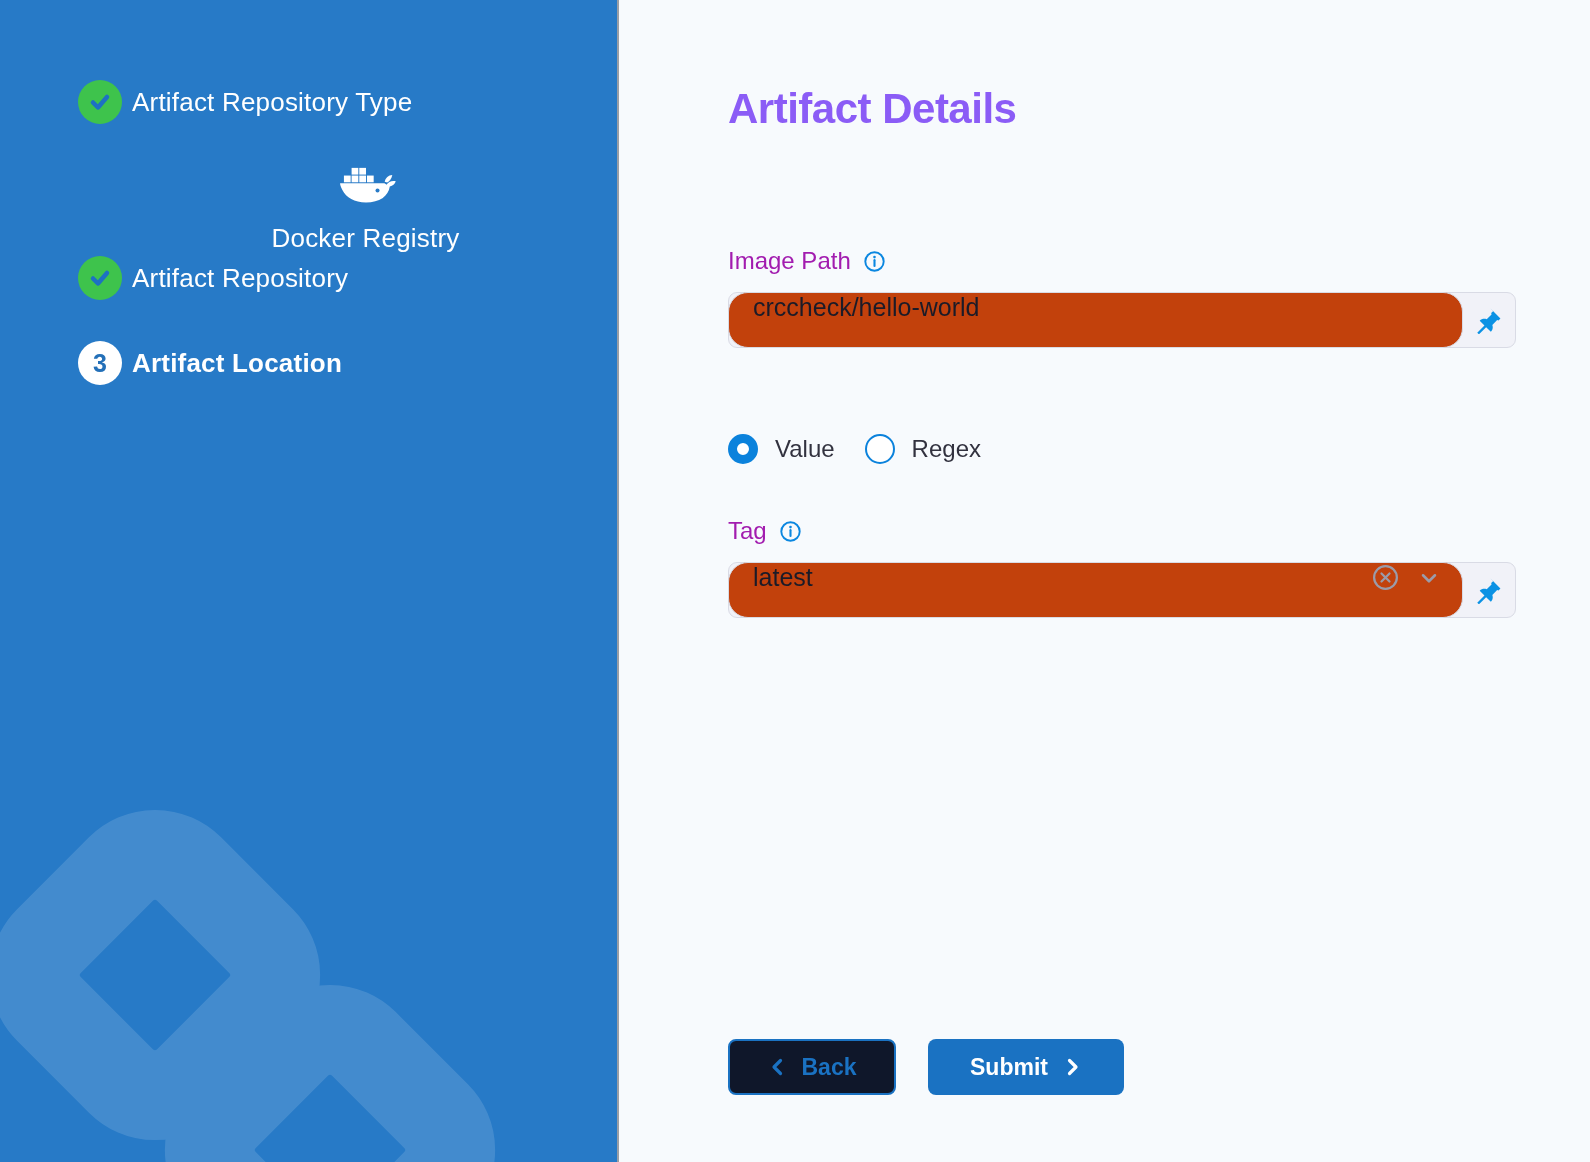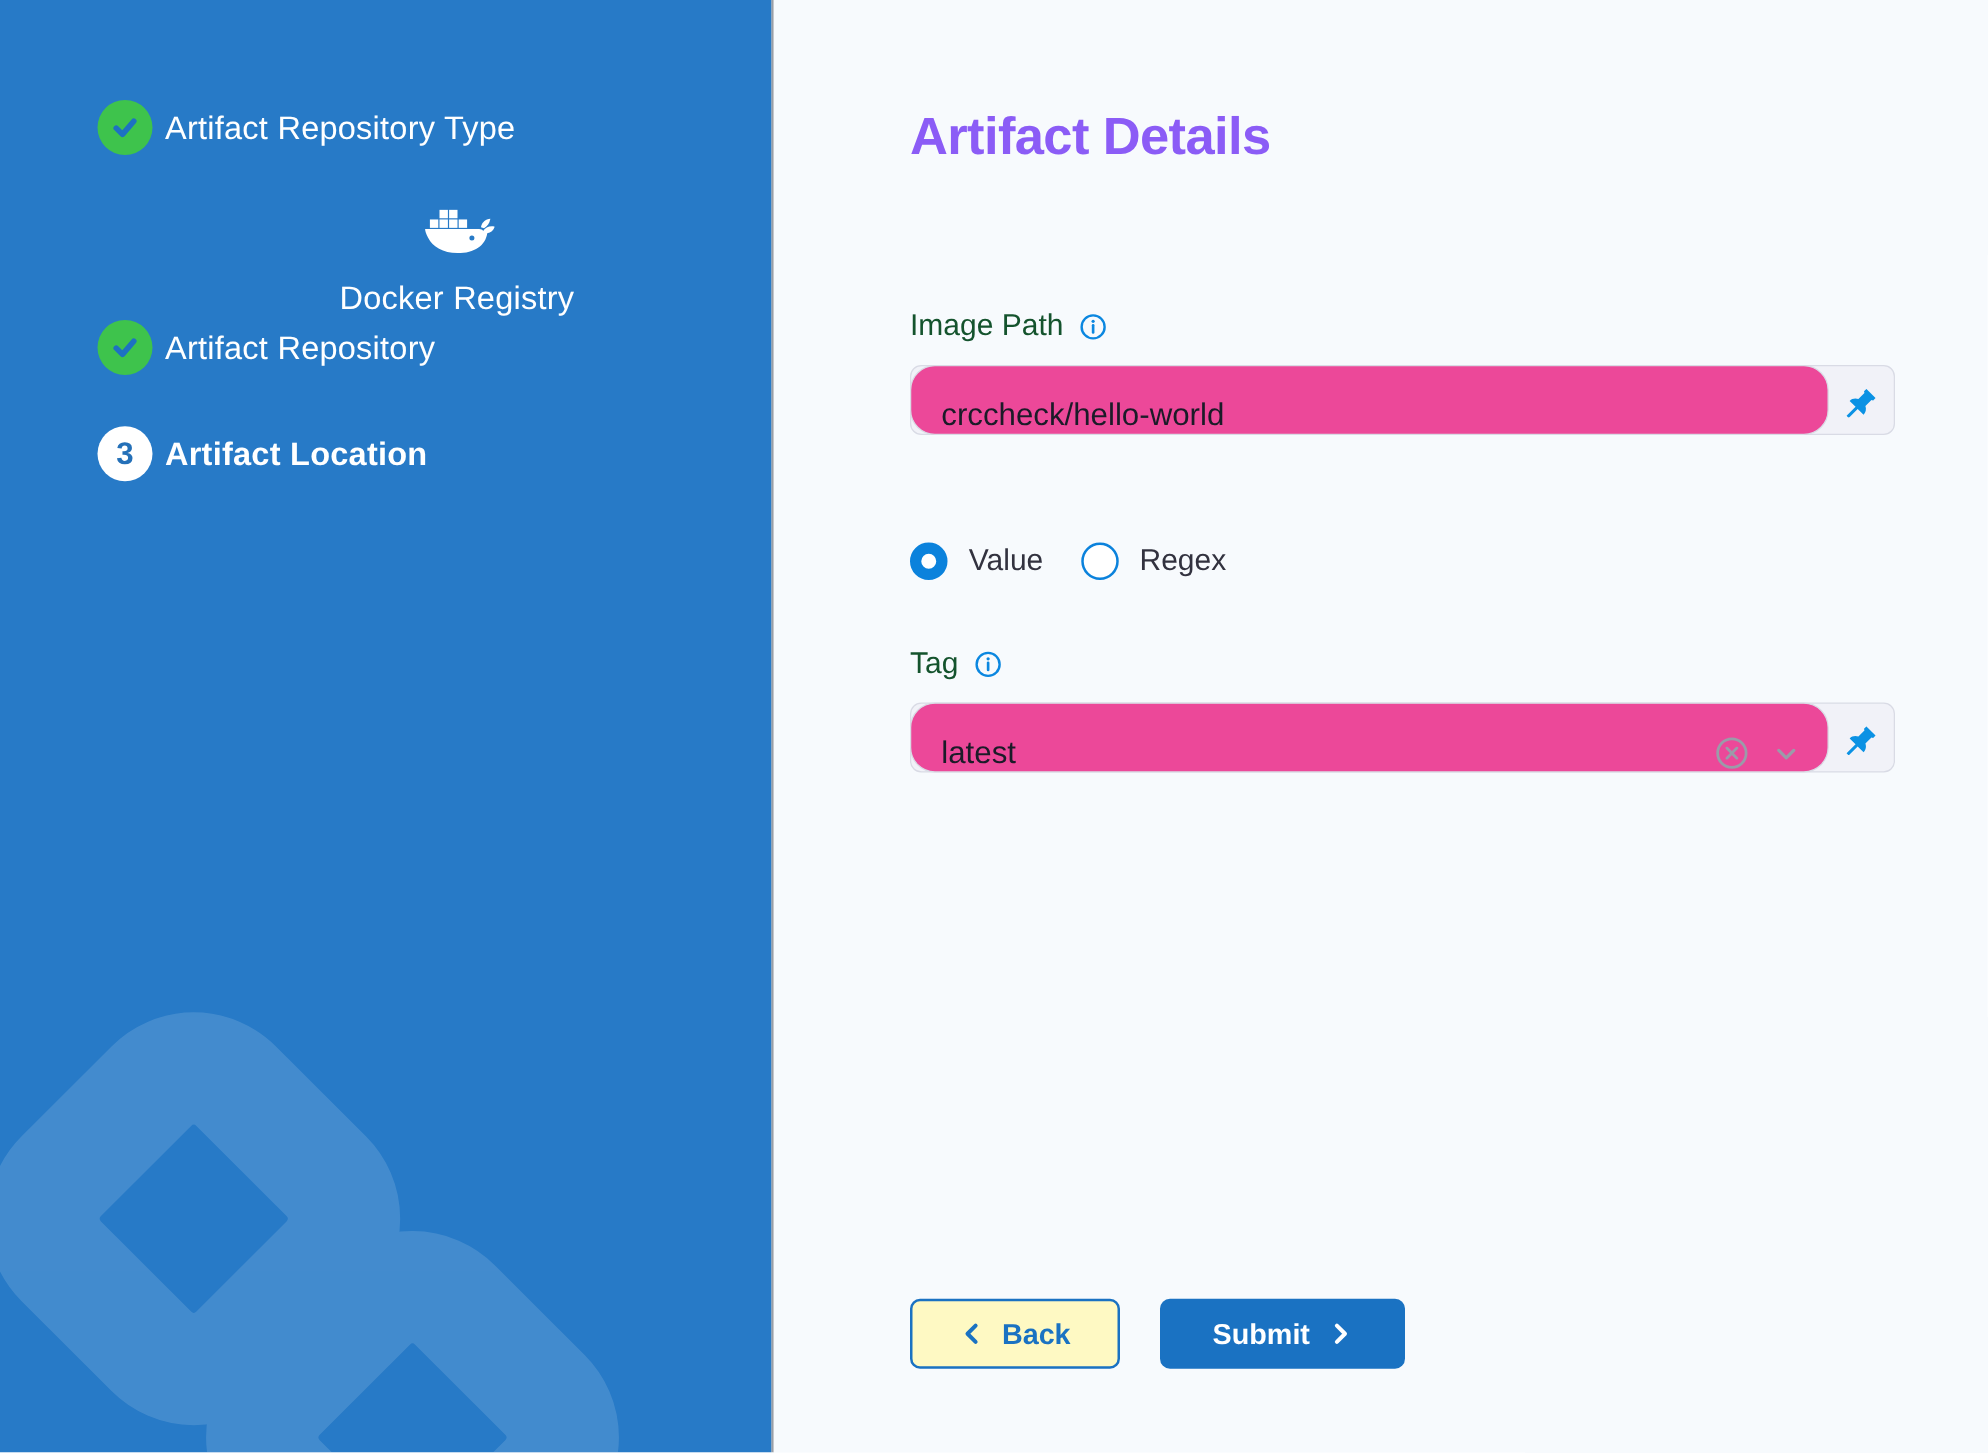--- a/index.html
+++ b/index.html
@@ -89,44 +89,44 @@
     font-weight: 700;
     color: #8b5cf6;
     letter-spacing: -0.5px;
   }
   .form-label {
     display: flex;
     align-items: center;
     gap: 12px;
     font-size: 24px;
     line-height: 30px;
-    color: #14532d;
+    color: #a21caf;
   }
   .label-imagepath { margin-top: 112px; }
   .label-tag { margin-top: 50px; }
   .info-icon { display: inline-flex; cursor: pointer; }
 
   .input-group {
     position: relative;
     display: flex;
     width: 788px;
     height: 56px;
     margin-top: 16px;
     border: 1px solid #d9dbe5;
     border-radius: 9px;
     background: #f1f2f8;
   }
   .field {
     flex: 1;
     display: flex;
-    align-items: flex-end;
+    align-items: flex-start;
     margin: -1px;
     border: 1px solid #d9dbe5;
     border-radius: 20px;
-    background: #ec4899;
+    background: #c2410c;
     padding: 0 20px 0 24px;
     z-index: 1;
   }
   .field input {
     flex: 1;
     min-width: 0;
     border: none;
     outline: none;
     background: transparent;
     font-family: "Liberation Sans", sans-serif;
@@ -185,21 +185,21 @@
     justify-content: center;
     gap: 14px;
     border-radius: 8px;
     font-family: "Liberation Sans", sans-serif;
     font-size: 23px;
     font-weight: 700;
     cursor: pointer;
   }
   .btn-back {
     min-width: 168px;
-    background: #fef9c3;
+    background: #0f172a;
     border: 2px solid #1a72c2;
     color: #1a72c2;
     padding: 0 26px;
   }
   .btn-submit {
     min-width: 196px;
     background: #1a72c2;
     border: none;
     color: #ffffff;
     padding: 0 28px;

